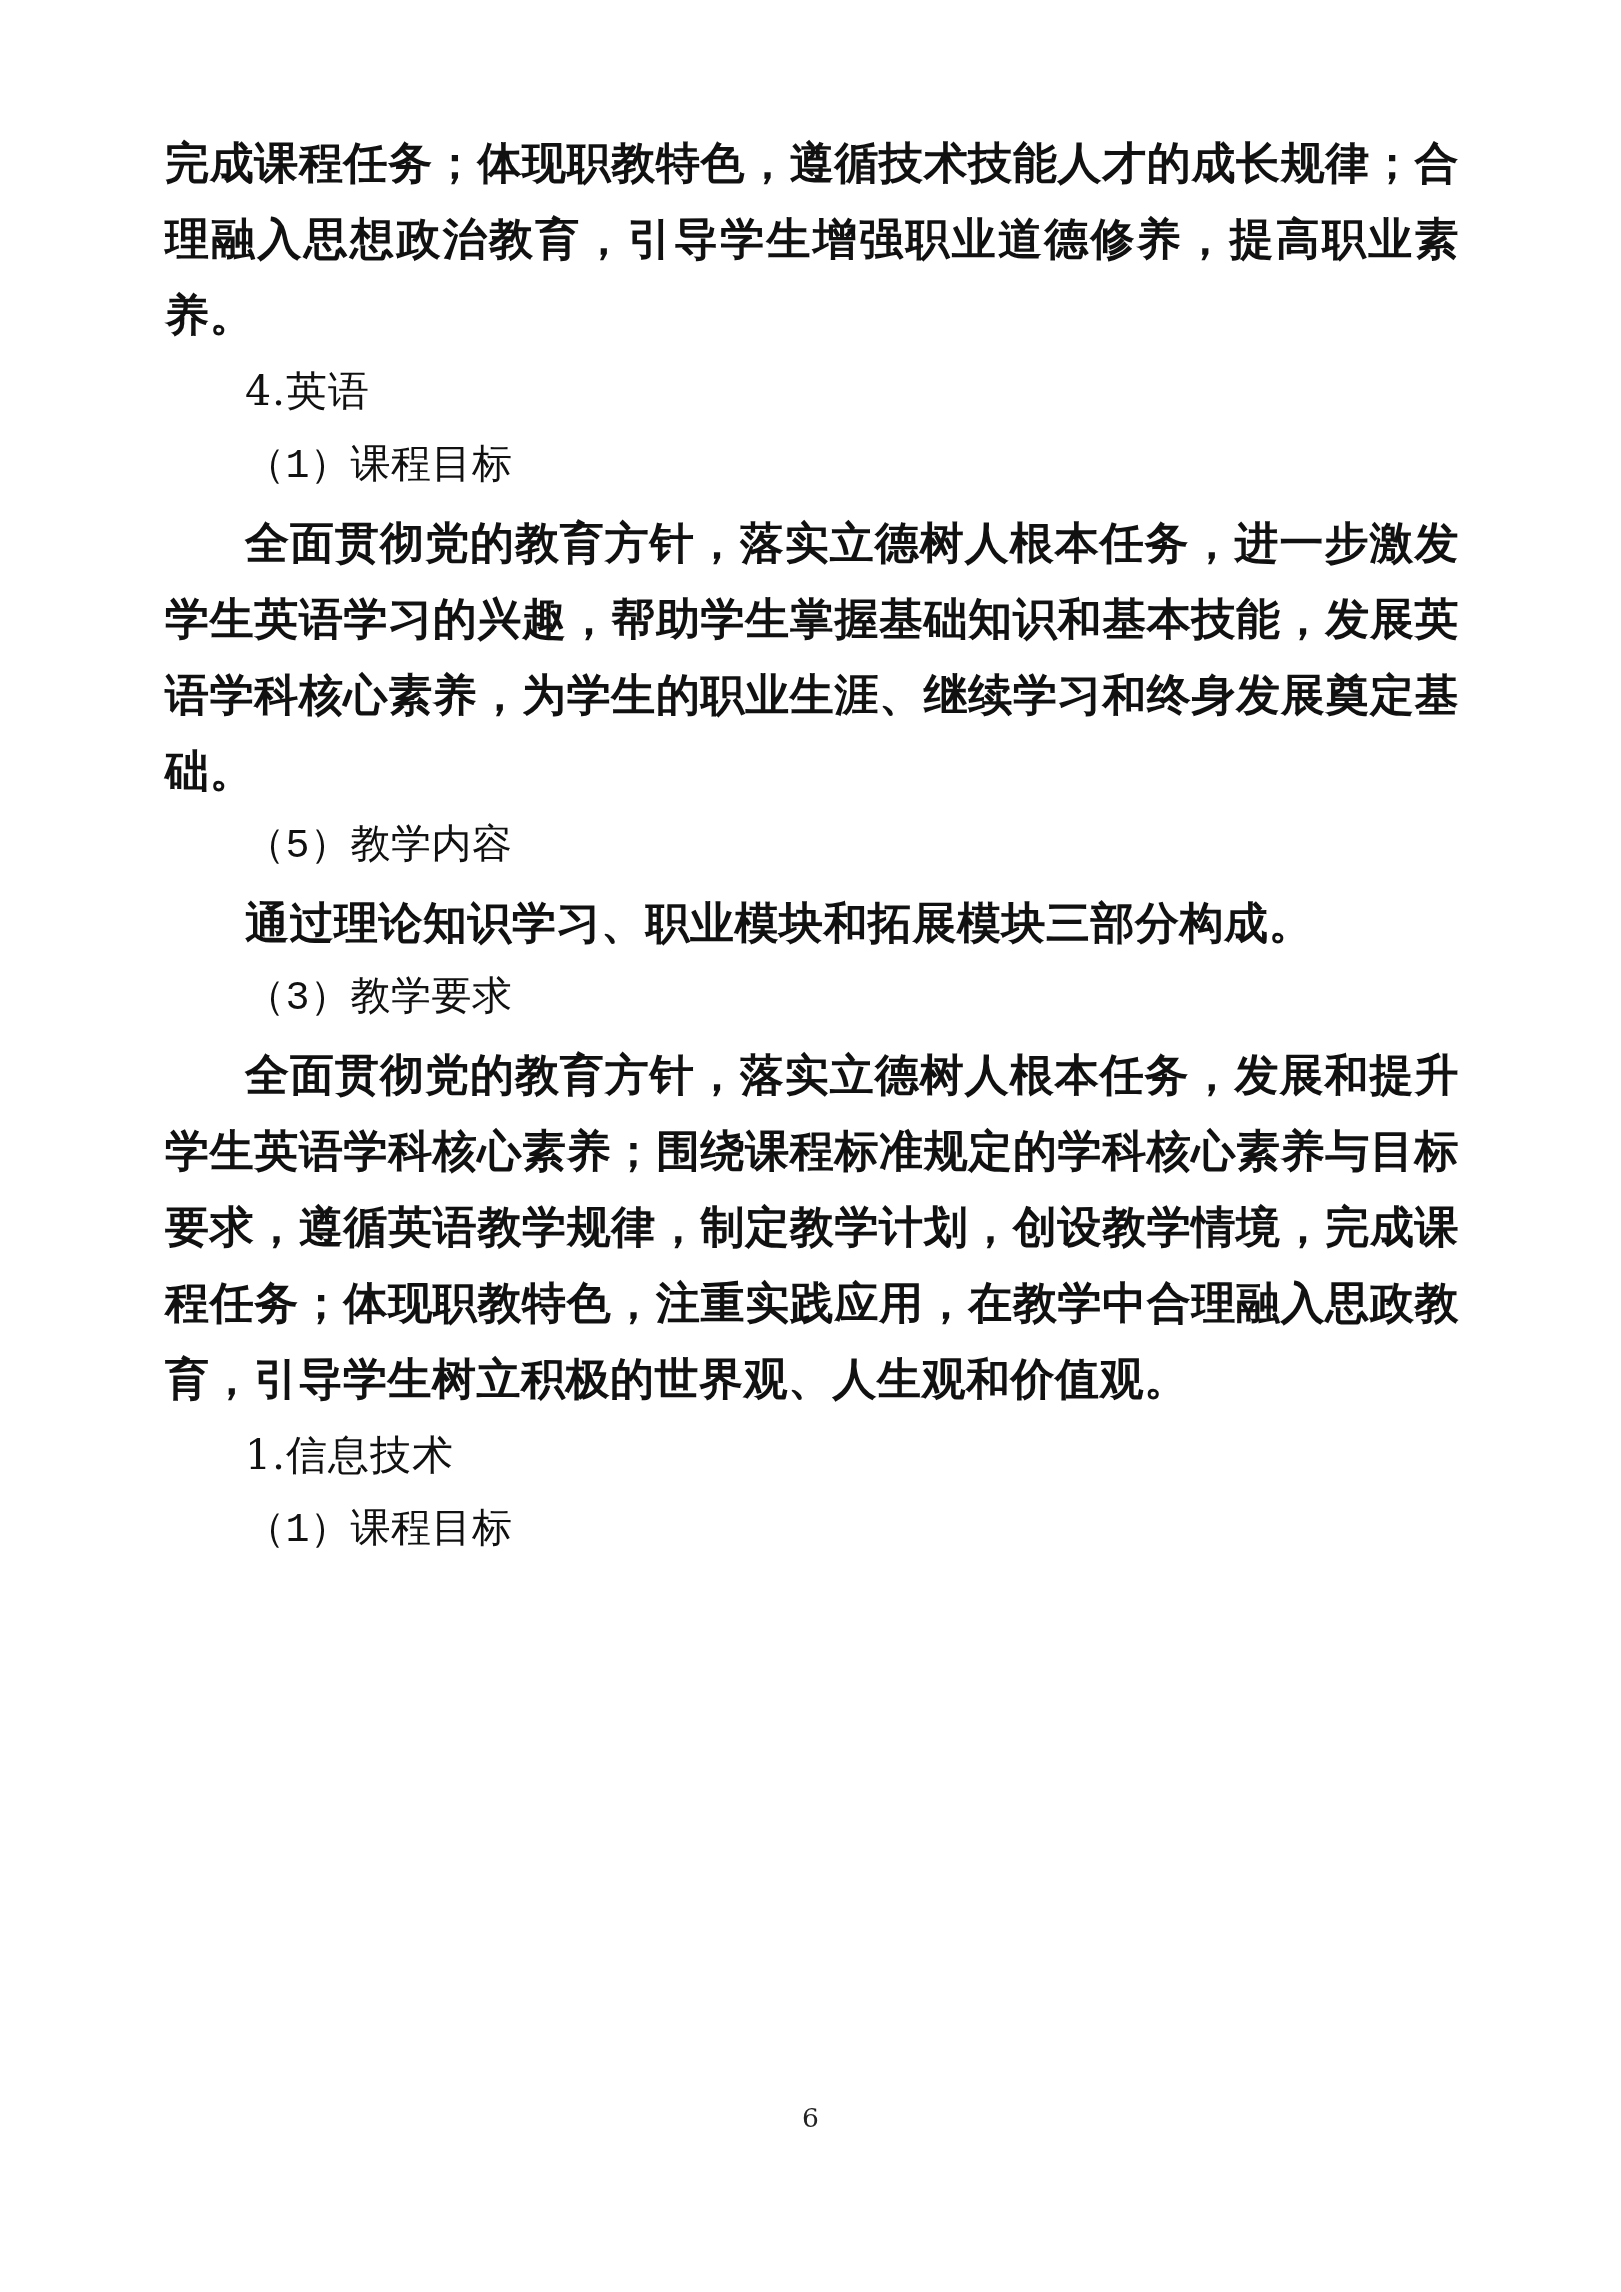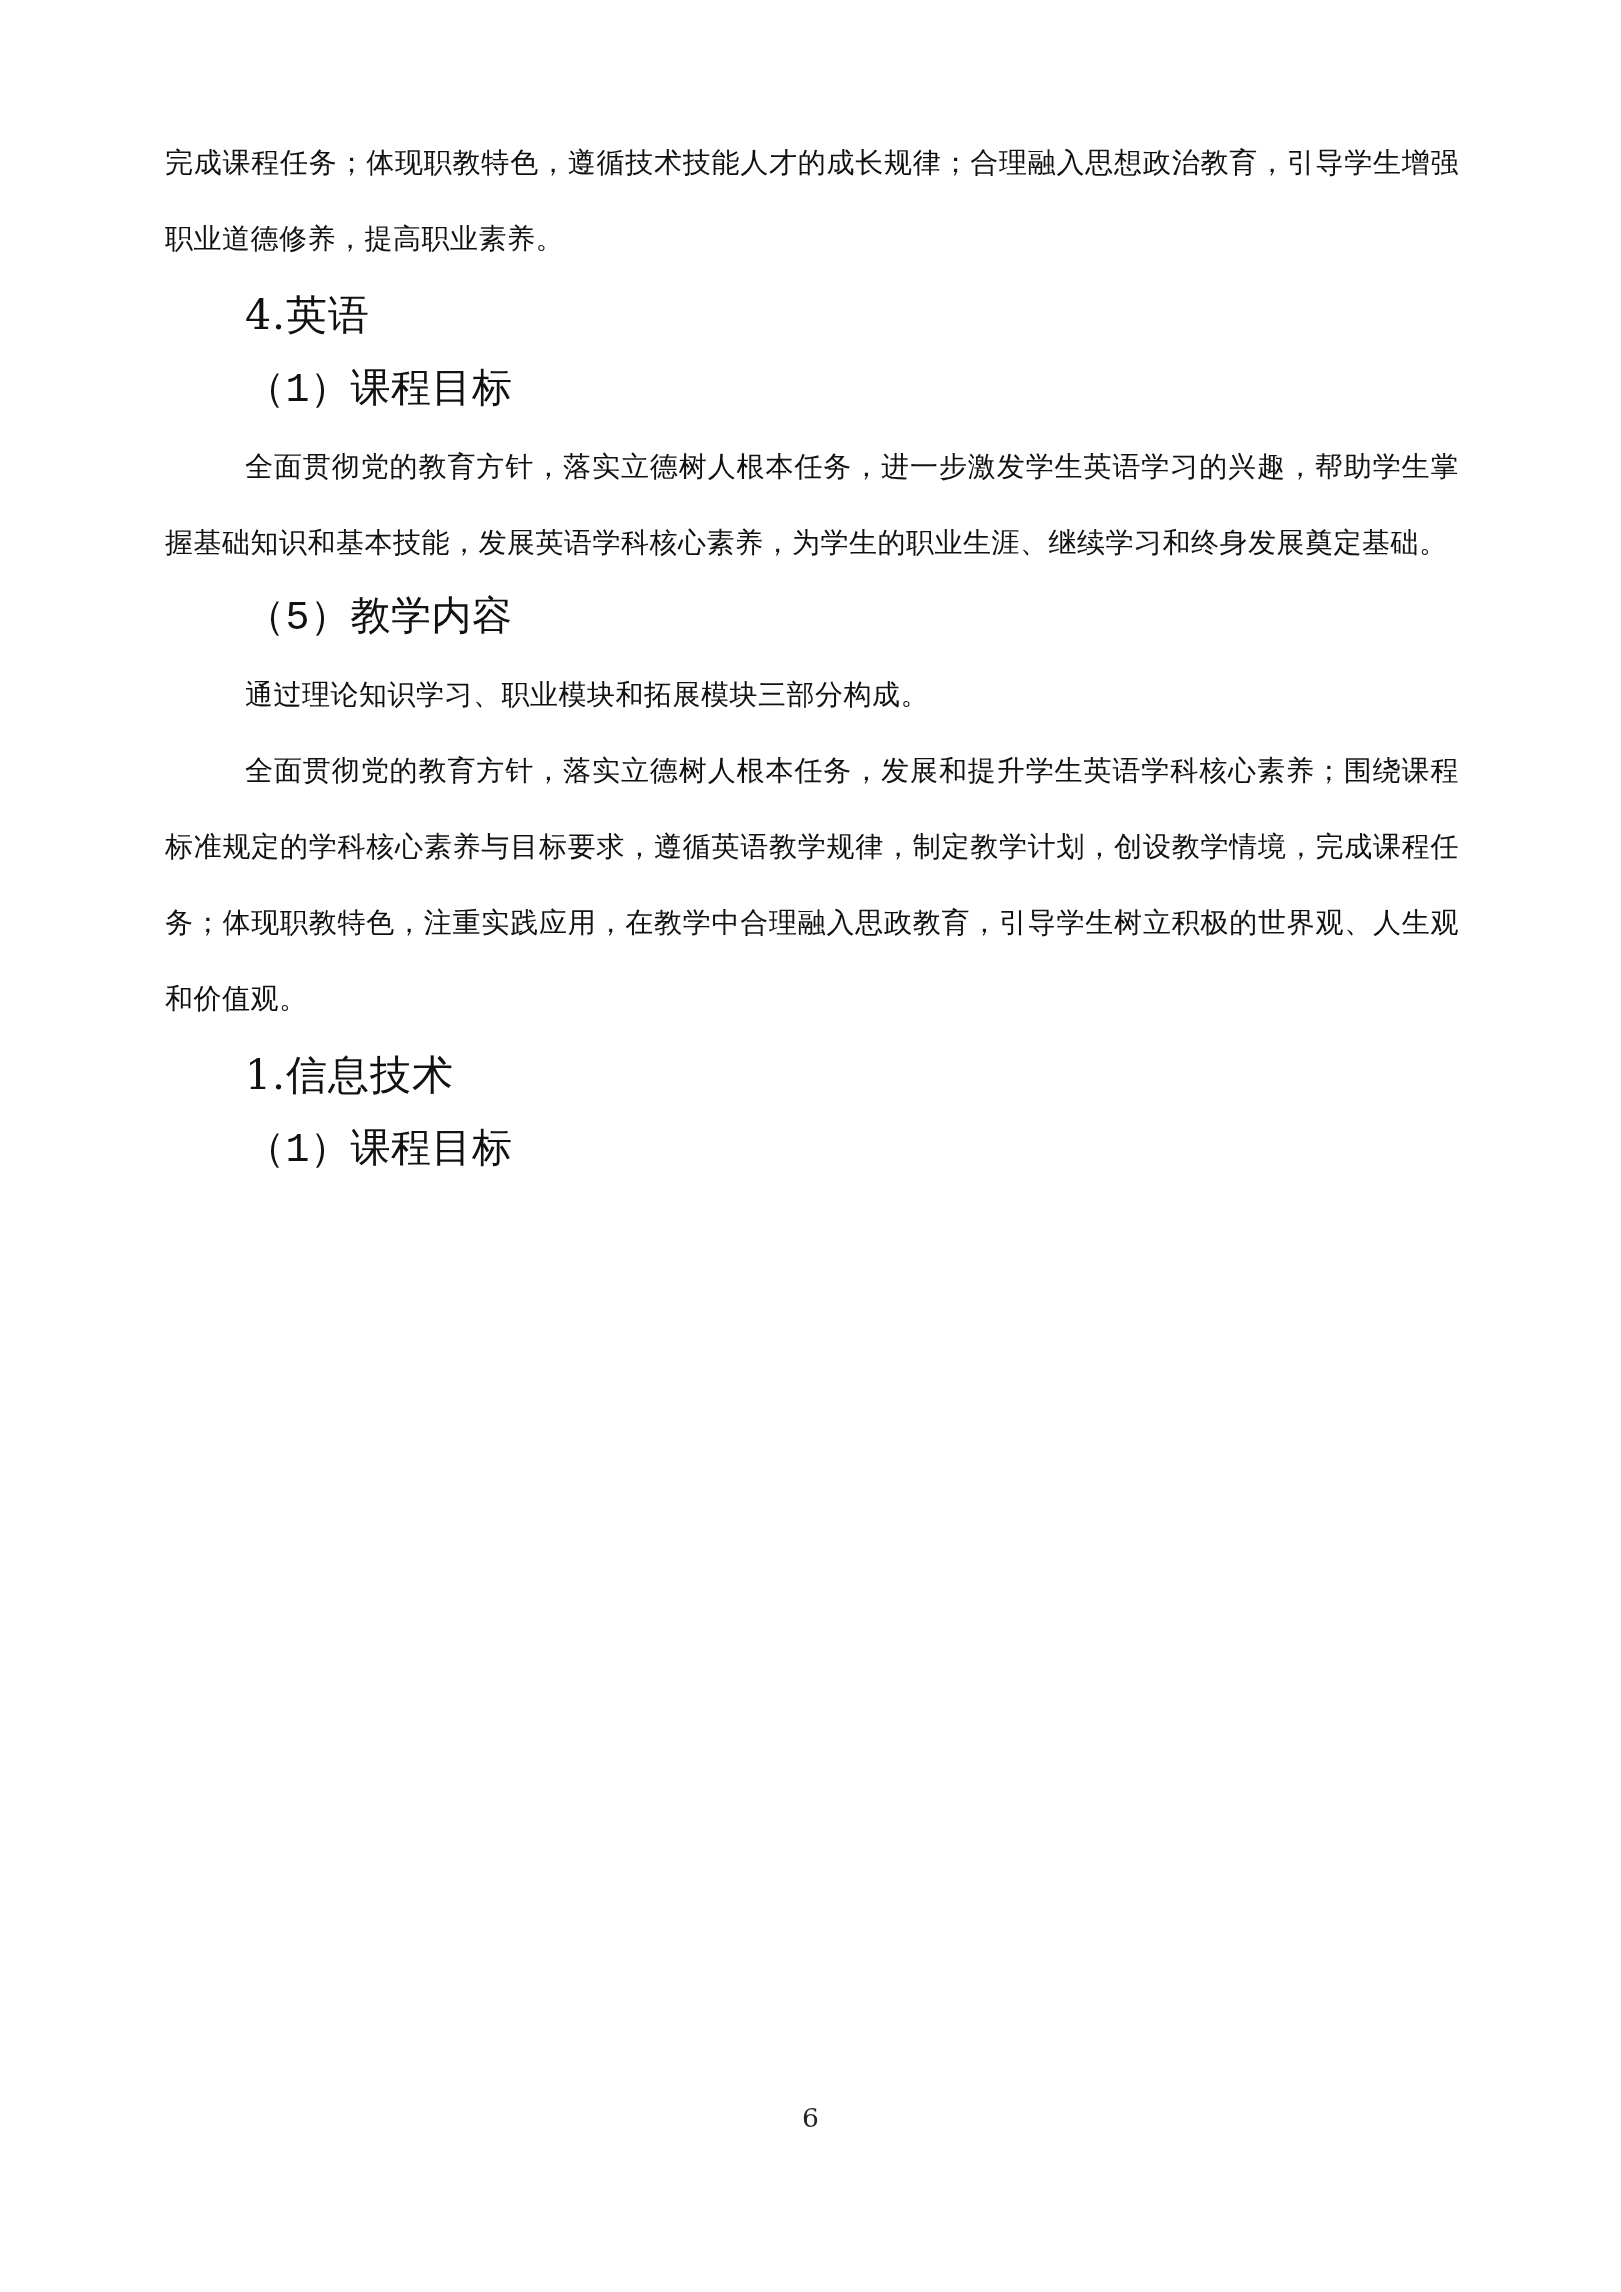--- a/index.html
+++ b/index.html
@@ -18,27 +18,28 @@
     color: #111111;
     overflow: hidden;
   }
   .content {
     position: absolute;
     left: 165px;
     top: 125px;
     width: 1294px;
   }
   .para {
-    font-size: 28px;
+    font-size: 44px;
     line-height: 76px;
     letter-spacing: 0.5px;
     text-align: justify;
     text-justify: inter-character;
     margin: 0;
     font-family: "DejaVu Serif", serif;
+    font-weight: bold;
   }
   .indent {
     text-indent: 80px;
   }
   .heading {
     font-size: 41px;
     line-height: 76px;
     margin: 0;
     text-indent: 80px;
     font-weight: normal;
@@ -75,20 +76,21 @@
     <h2 class="heading">4.英语</h2>
 
     <p class="subheading">（1）课程目标</p>
 
     <p class="para indent">全面贯彻党的教育方针，落实立德树人根本任务，进一步激发学生英语学习的兴趣，帮助学生掌握基础知识和基本技能，发展英语学科核心素养，为学生的职业生涯、继续学习和终身发展奠定基础。</p>
 
     <p class="subheading">（5）教学内容</p>
 
     <p class="para indent">通过理论知识学习、职业模块和拓展模块三部分构成。</p>
 
+    <p class="subheading">（3）教学要求</p>
 
     <p class="para indent">全面贯彻党的教育方针，落实立德树人根本任务，发展和提升学生英语学科核心素养；围绕课程标准规定的学科核心素养与目标要求，遵循英语教学规律，制定教学计划，创设教学情境，完成课程任务；体现职教特色，注重实践应用，在教学中合理融入思政教育，引导学生树立积极的世界观、人生观和价值观。</p>
 
     <h2 class="heading">1.信息技术</h2>
 
     <p class="subheading">（1）课程目标</p>
 
 
   </div>
 

